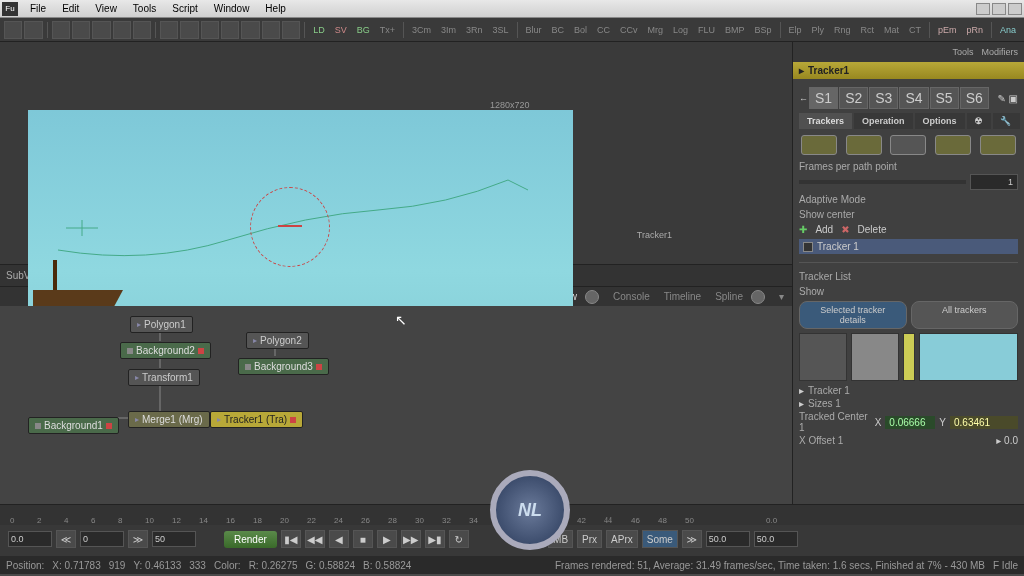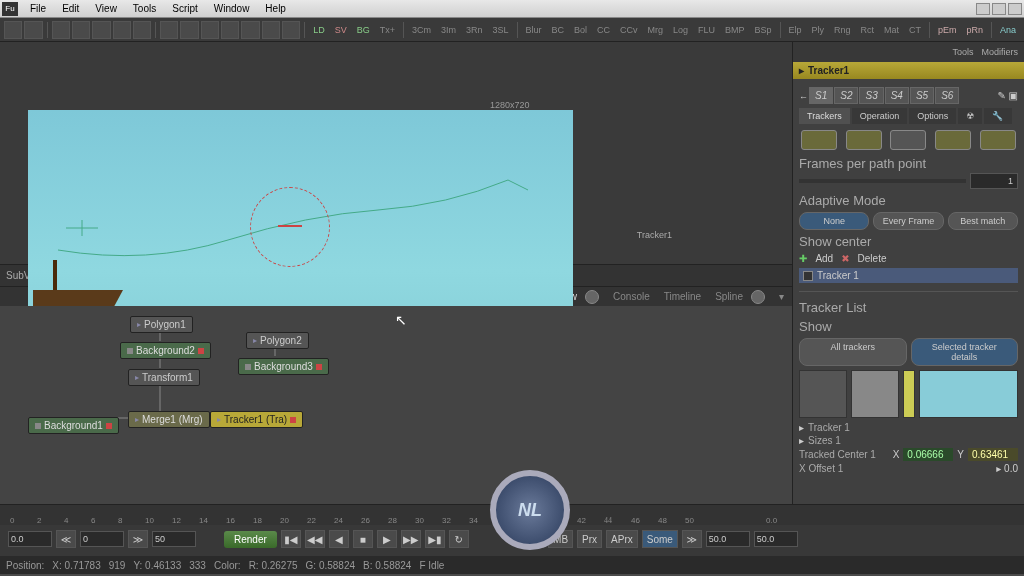--- a/index.html
+++ b/index.html
@@ -38,48 +38,48 @@
 .node.mrg { background: #6a6a4a; color: #ddd; }
 .node.trk { background: #b8a838; color: #222; }
 .node .red { background: #c44; }
 .node .arrow { color: #88a; font-size: 8px; }
 .right { width: 232px; background: #404040; border-left: 1px solid #222; display: flex; flex-direction: column; }
 .right-top { height: 20px; background: #383838; display: flex; align-items: center; justify-content: flex-end; padding: 0 6px; gap: 8px; }
 .right-top span { font-size: 9px; color: #aaa; }
 .panel-title { background: linear-gradient(#b8a838, #988820); color: #222; padding: 3px 6px; font-weight: bold; display: flex; align-items: center; gap: 4px; }
 .panel-body { padding: 4px 6px; }
 .sbtns { display: flex; gap: 1px; margin: 4px 0; align-items: center; }
-.sbtns div { background: #555; padding: 2px 5px; font-size: 10px; border: 1px solid #666; cursor: pointer; font-style: italic; }
+.sbtns div { background: #555; padding: 2px 5px; font-size: 14px; border: 1px solid #666; cursor: pointer; }
 .sbtns .active { background: #666; }
 .tabs { display: flex; gap: 2px; margin: 4px 0; }
-.tabs div { padding: 3px 8px; font-size: 9px; background: #383838; cursor: pointer; }
+.tabs div { padding: 3px 8px; font-size: 9px; background: #383838; cursor: pointer; font-weight: bold; }
 .tabs .active { background: #505050; color: #ddd; }
 .icon-row { display: flex; gap: 4px; margin: 6px 0; justify-content: space-around; }
 .track-icon { width: 36px; height: 20px; background: #6a6a3a; border-radius: 3px; border: 1px solid #888; cursor: pointer; }
 .track-icon.dim { background: #555; }
-.label { font-size: 13px; color: #aaa; margin: 4px 0 2px; }
+.label { font-size: 10px; color: #aaa; margin: 4px 0 2px; }
 .slider-row { display: flex; align-items: center; gap: 4px; }
 .slider { flex: 1; height: 4px; background: #333; position: relative; }
 .numfield { width: 48px; background: #2a2a2a; border: 1px solid #555; padding: 2px 4px; font-size: 9px; color: #ccc; text-align: right; }
 .btn-row { display: flex; gap: 4px; margin: 4px 0; }
 .pill { flex: 1; background: #555; border: 1px solid #666; border-radius: 8px; padding: 3px 6px; font-size: 9px; text-align: center; cursor: pointer; }
 .pill.blue { background: #3a5a7a; }
 .add-del { display: flex; gap: 8px; margin: 4px 0; align-items: center; }
 .add-del .add { color: #6c6; }
 .add-del .del { color: #c66; }
 .tracker-item { background: #4a5a7a; padding: 2px 4px; margin: 2px 0; display: flex; align-items: center; gap: 4px; }
 .checkbox { width: 10px; height: 10px; background: #333; border: 1px solid #888; }
 .sect { margin-top: 8px; padding-top: 4px; border-top: 1px solid #555; }
 .track-prev { display: flex; gap: 4px; margin: 4px 0; }
 .prev-box { width: 48px; height: 48px; background: #555; border: 1px solid #333; }
 .prev-box.cyan { background: #88ccd8; }
 .val-row { display: flex; align-items: center; gap: 4px; font-size: 9px; margin: 2px 0; }
 .val-row .lbl { flex: 1; color: #aaa; }
 .xfield { background: #2a4a2a; padding: 1px 4px; width: 50px; color: #afa; }
-.yfield { background: #4a4a2a; padding: 1px 4px; width: 50px; color: #ffa; }
+.yfield { background: #4a4a2a; padding: 1px 4px; width: 68px; color: #ffa; }
 .timeline { height: 52px; background: #383838; border-top: 1px solid #222; }
 .ruler { height: 20px; background: #333; display: flex; align-items: flex-end; padding: 0 10px; position: relative; }
 .ruler .tick { position: absolute; bottom: 0; font-size: 8px; color: #888; }
 .transport { height: 28px; display: flex; align-items: center; padding: 0 8px; gap: 4px; }
 .transport input { width: 44px; background: #2a2a2a; border: 1px solid #555; color: #ccc; padding: 2px; font-size: 9px; }
 .transport .tbtn { width: 20px; height: 18px; background: #4a4a4a; border: 1px solid #555; color: #ccc; display: flex; align-items: center; justify-content: center; cursor: pointer; }
 .transport .render { background: linear-gradient(#5a8a4a, #3a6a2a); padding: 3px 10px; border-radius: 3px; color: #fff; cursor: pointer; }
 .status { height: 18px; background: #2a2a2a; display: flex; align-items: center; padding: 0 6px; font-size: 9px; color: #999; gap: 8px; }
 .status .right-status { margin-left: auto; }
 svg.path { position: absolute; top: 0; left: 0; pointer-events: none; }
@@ -301,43 +301,38 @@
         <div class="track-icon dim"></div>
         <div class="track-icon"></div>
         <div class="track-icon"></div>
       </div>
       <div class="label">Frames per path point</div>
       <div class="slider-row">
         <div class="slider"></div>
         <div class="numfield">1</div>
       </div>
       <div class="label">Adaptive Mode</div>
-      <div class="btn-row">
-        <div class="pill blue">None</div>
-        <div class="pill">Every Frame</div>
-        <div class="pill">Best match</div>
-      </div>
       <div class="label">Show center</div>
       <div class="add-del">
         <span class="add">✚</span>
           <span>Add</span>
         <span class="del">✖</span>
           <span>Delete</span>
       </div>
       <div class="tracker-item">
         <div class="checkbox"></div>
         <span>Tracker 1</span>
       </div>
 
       <div class="sect">
         <div class="label">Tracker List</div>
         <div class="label">Show</div>
         <div class="btn-row">
+          <div class="pill blue">Selected tracker details</div>
           <div class="pill">All trackers</div>
-          <div class="pill blue">Selected tracker details</div>
         </div>
         <div class="track-prev">
           <div class="prev-box"></div>
           <div class="prev-box" style="background:#888"></div>
           <div class="prev-box" style="width:12px;background:#cc5"></div>
           <div class="prev-box cyan" style="flex:1"></div>
         </div>
         <div class="val-row">
           <span>▸</span>
             <span class="lbl">Tracker 1</span>
@@ -425,16 +420,17 @@
 <div class="status">
   <span>Position:</span>
   <span>X: 0.71783</span>
   <span>919</span>
   <span>Y: 0.46133</span>
   <span>333</span>
   <span>Color:</span>
   <span>R: 0.26275</span>
   <span>G: 0.58824</span>
   <span>B: 0.58824</span>
+  <span class="right-status">Frames rendered: 51, Average: 31.49 frames/sec, Time taken: 1.6 secs, Finished at  7% - 430 MB</span>
   <span>F Idle</span>
 </div>
 
 <div class="watermark">NL</div>
 
 </body></html>

